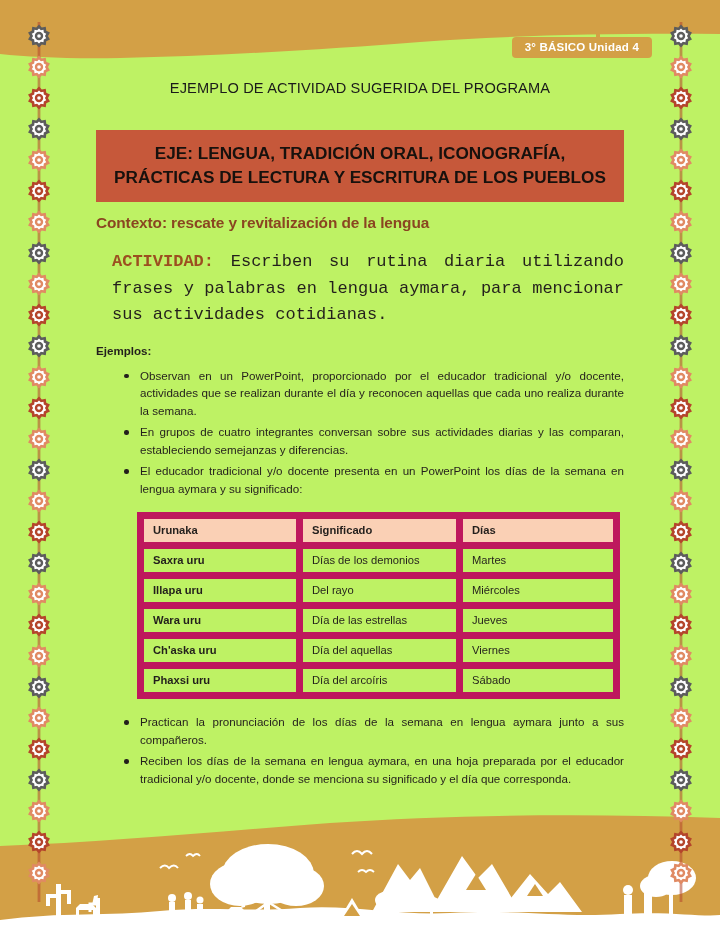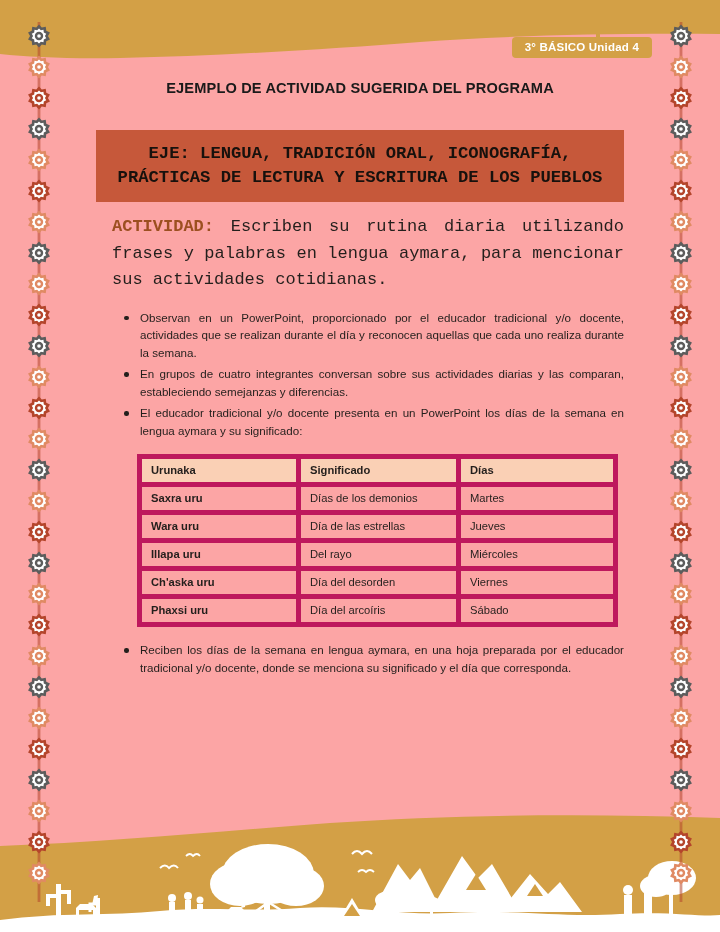--- a/index.html
+++ b/index.html
@@ -6,21 +6,21 @@
   html, body {
     margin: 0; padding: 0;
     width: 720px; height: 932px;
     background: #ffffff;
     font-family: "Liberation Sans", sans-serif;
     overflow: hidden;
   }
   #page {
     position: relative;
     width: 720px; height: 932px;
-    background: #fca5a5;
+    background: #bef264;
     overflow: hidden;
   }
 
   
   .top-band {
     position: absolute; left: 0; top: 0;
     width: 720px; height: 62px;
     overflow: hidden;
     z-index: 2;
   }
@@ -67,30 +67,30 @@
   .content {
     position: absolute;
     left: 96px; top: 80px;
     width: 528px;
     z-index: 5;
   }
 
   .doc-heading {
     text-align: center;
     font-size: 14.6px;
-    font-weight: bold;
+    font-weight: normal;
     color: #1a1a1a;
     letter-spacing: .15px;
     margin: 0 0 34px 0;
   }
 
   .eje-banner {
     background: #C6583A;
     color: #17110d;
-    font-family: Liberation Mono, monospace;
+    font-family: Liberation Sans, sans-serif;
     font-weight: bold;
     font-size: 17.2px;
     line-height: 1.38;
     text-align: center;
     padding: 12px 14px 13px 14px;
     margin: 0 0 12px 0;
   }
   .eje-banner .l { display: block; }
 
   .contexto {
@@ -145,21 +145,21 @@
   }
 
   
   .days-table {
     border-collapse: collapse;
     margin: 14px 0 14px 41px;
     width: 476px;
     table-layout: fixed;
   }
   .days-table th, .days-table td {
-    border: 5px solid #be185d;
+    border: 7px solid #be185d;
     padding: 5px 9px 6px 9px;
     font-size: 11.2px;
     color: #231f1c;
     text-align: left;
     vertical-align: middle;
     height: 23px;
   }
   .days-table th {
     background: #FAD0B5;
     font-weight: bold;
@@ -509,25 +509,27 @@
 
   <div class="content">
 
     <div class="doc-heading">EJEMPLO DE ACTIVIDAD SUGERIDA DEL PROGRAMA</div>
 
     <div class="eje-banner">
       <span class="l">EJE: LENGUA, TRADICIÓN ORAL, ICONOGRAFÍA,</span>
       <span class="l">PRÁCTICAS DE LECTURA Y ESCRITURA DE LOS PUEBLOS</span>
     </div>
 
+    <div class="contexto">Contexto: rescate y revitalización de la lengua</div>
 
     <p class="actividad">
       <span class="lbl">ACTIVIDAD:</span><span> Escriben su rutina diaria utilizando frases y palabras en lengua aymara, para mencionar sus actividades cotidianas.</span>
     </p>
 
+    <div class="ejemplos-label">Ejemplos:</div>
 
     <ul class="bullets" id="bullets-before">
         <li>Observan en un PowerPoint, proporcionado por el educador tradicional y/o docente, actividades que se realizan durante el día y reconocen aquellas que cada uno realiza durante la semana.</li>
         <li>En grupos de cuatro integrantes conversan sobre sus actividades diarias y las comparan, estableciendo semejanzas y diferencias.</li>
         <li>El educador tradicional y/o docente presenta en un PowerPoint los días de la semana en lengua aymara y su significado:</li>
       </ul>
 
     <table class="days-table">
       <colgroup>
           <col class="c1">
@@ -541,40 +543,41 @@
             <th>Días</th>
           </tr>
         </thead>
       <tbody id="tbody-rows">
           <tr>
             <td class="term">Saxra uru</td>
             <td>Días de los demonios</td>
             <td>Martes</td>
           </tr>
           <tr>
+            <td class="term">Illapa uru</td>
+            <td>Del rayo</td>
+            <td>Miércoles</td>
+          </tr>
+          <tr>
             <td class="term">Wara uru</td>
             <td>Día de las estrellas</td>
             <td>Jueves</td>
           </tr>
           <tr>
-            <td class="term">Illapa uru</td>
-            <td>Del rayo</td>
-            <td>Miércoles</td>
-          </tr>
-          <tr>
             <td class="term">Ch'aska uru</td>
-            <td>Día del desorden</td>
+            <td>Día del aquellas</td>
             <td>Viernes</td>
           </tr>
           <tr>
             <td class="term">Phaxsi uru</td>
             <td>Día del arcoíris</td>
             <td>Sábado</td>
           </tr>
         </tbody>
     </table>
 
     <ul class="bullets post-bullets" id="bullets-after">
+        <li>Practican la pronunciación de los días de la semana en lengua aymara junto a sus compañeros.</li>
         <li>Reciben los días de la semana en lengua aymara, en una hoja preparada por el educador tradicional y/o docente, donde se menciona su significado y el día que corresponda.</li>
       </ul>
 
   </div>
 </div>
 
 </body></html>

